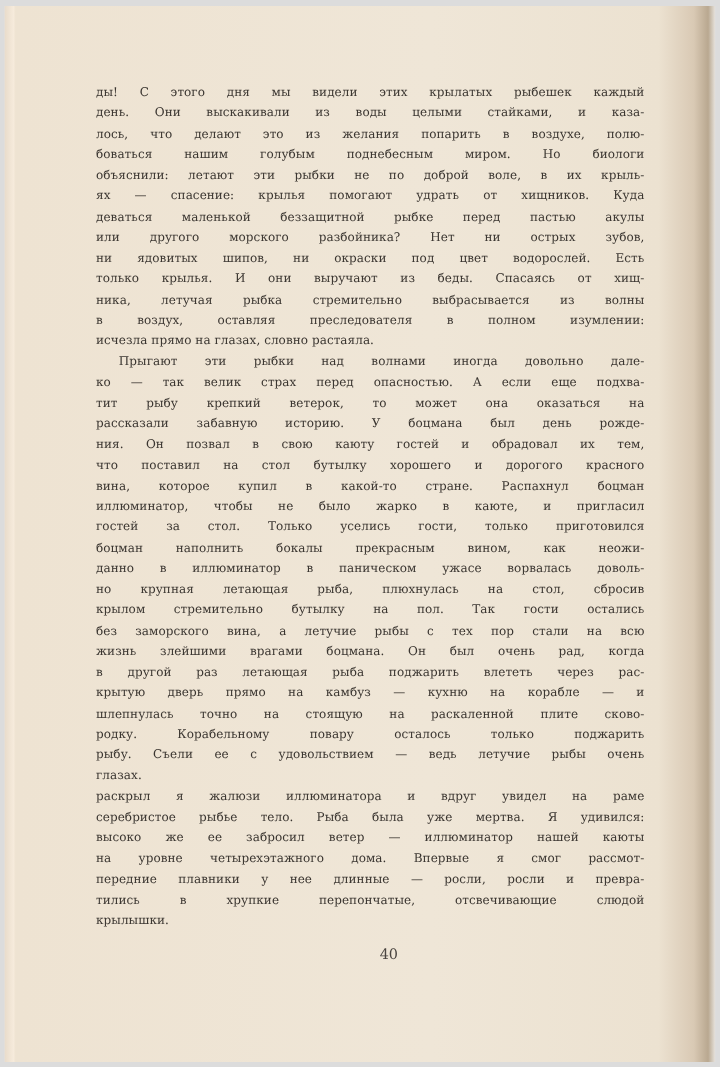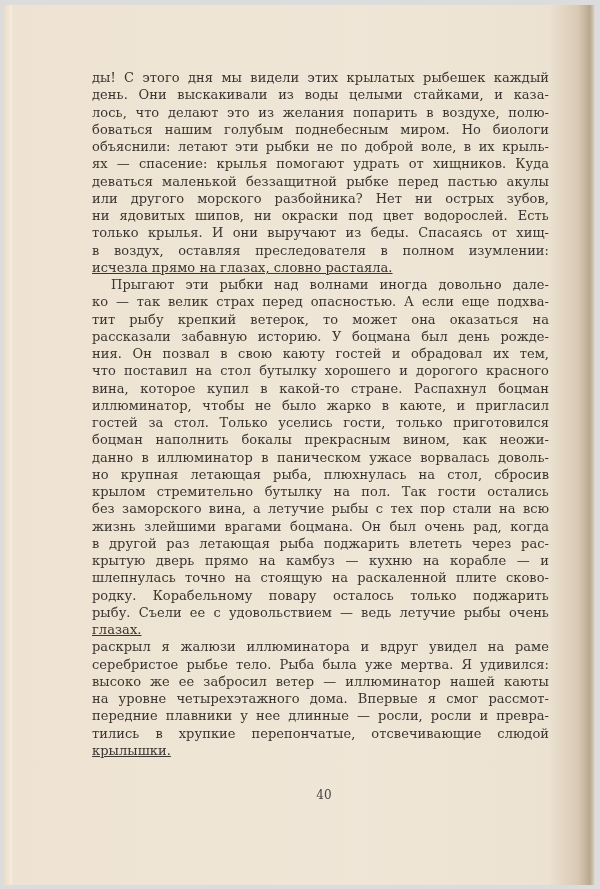--- a/index.html
+++ b/index.html
@@ -25,39 +25,38 @@
     .page-left-fold {
       position: absolute;
       left: 0;
       top: 0;
       width: 8px;
       height: 100%;
       background: linear-gradient(90deg, #e9dccb, #f7ecdd);
     }
     .text-block {
       position: absolute;
-      left: 88px;
+      left: 76px;
       top: 64px;
       width: 457px;
-      font-size: 13px;
+      font-size: 10px;
       line-height: 17.25px;
       color: #3a3530;
       letter-spacing: 0.05px;
     }
     .line {
       display: block;
       white-space: nowrap;
       text-align: justify;
       text-align-last: justify;
       height: 17.25px;
       overflow: visible;
     }
     .line.last {
       text-align-last: left;
-      text-decoration: underline;
     }
     .line.indent {
       padding-left: 19px;
     }
     .page-number {
       position: absolute;
       left: 0;
       width: 640px;
       top: 783px;
       text-align: center;
@@ -75,20 +74,21 @@
     <span class="line">ды! С этого дня мы видели этих крылатых рыбешек каждый</span>
     <span class="line">день. Они выскакивали из воды целыми стайками, и каза-</span>
     <span class="line">лось, что делают это из желания попарить в воздухе, полю-</span>
     <span class="line">боваться нашим голубым поднебесным миром. Но биологи</span>
     <span class="line">объяснили: летают эти рыбки не по доброй воле, в их крыль-</span>
     <span class="line">ях — спасение: крылья помогают удрать от хищников. Куда</span>
     <span class="line">деваться маленькой беззащитной рыбке перед пастью акулы</span>
     <span class="line">или другого морского разбойника? Нет ни острых зубов,</span>
     <span class="line">ни ядовитых шипов, ни окраски под цвет водорослей. Есть</span>
     <span class="line">только крылья. И они выручают из беды. Спасаясь от хищ-</span>
+    <span class="line">ника, летучая рыбка стремительно выбрасывается из волны</span>
     <span class="line">в воздух, оставляя преследователя в полном изумлении:</span>
     <span class="line last">исчезла прямо на глазах, словно растаяла.</span>
     <span class="line indent">Прыгают эти рыбки над волнами иногда довольно дале-</span>
     <span class="line">ко — так велик страх перед опасностью. А если еще подхва-</span>
     <span class="line">тит рыбу крепкий ветерок, то может она оказаться на</span>
     <span class="line">рассказали забавную историю. У боцмана был день рожде-</span>
     <span class="line">ния. Он позвал в свою каюту гостей и обрадовал их тем,</span>
     <span class="line">что поставил на стол бутылку хорошего и дорогого красного</span>
     <span class="line">вина, которое купил в какой-то стране. Распахнул боцман</span>
     <span class="line">иллюминатор, чтобы не было жарко в каюте, и пригласил</span>

